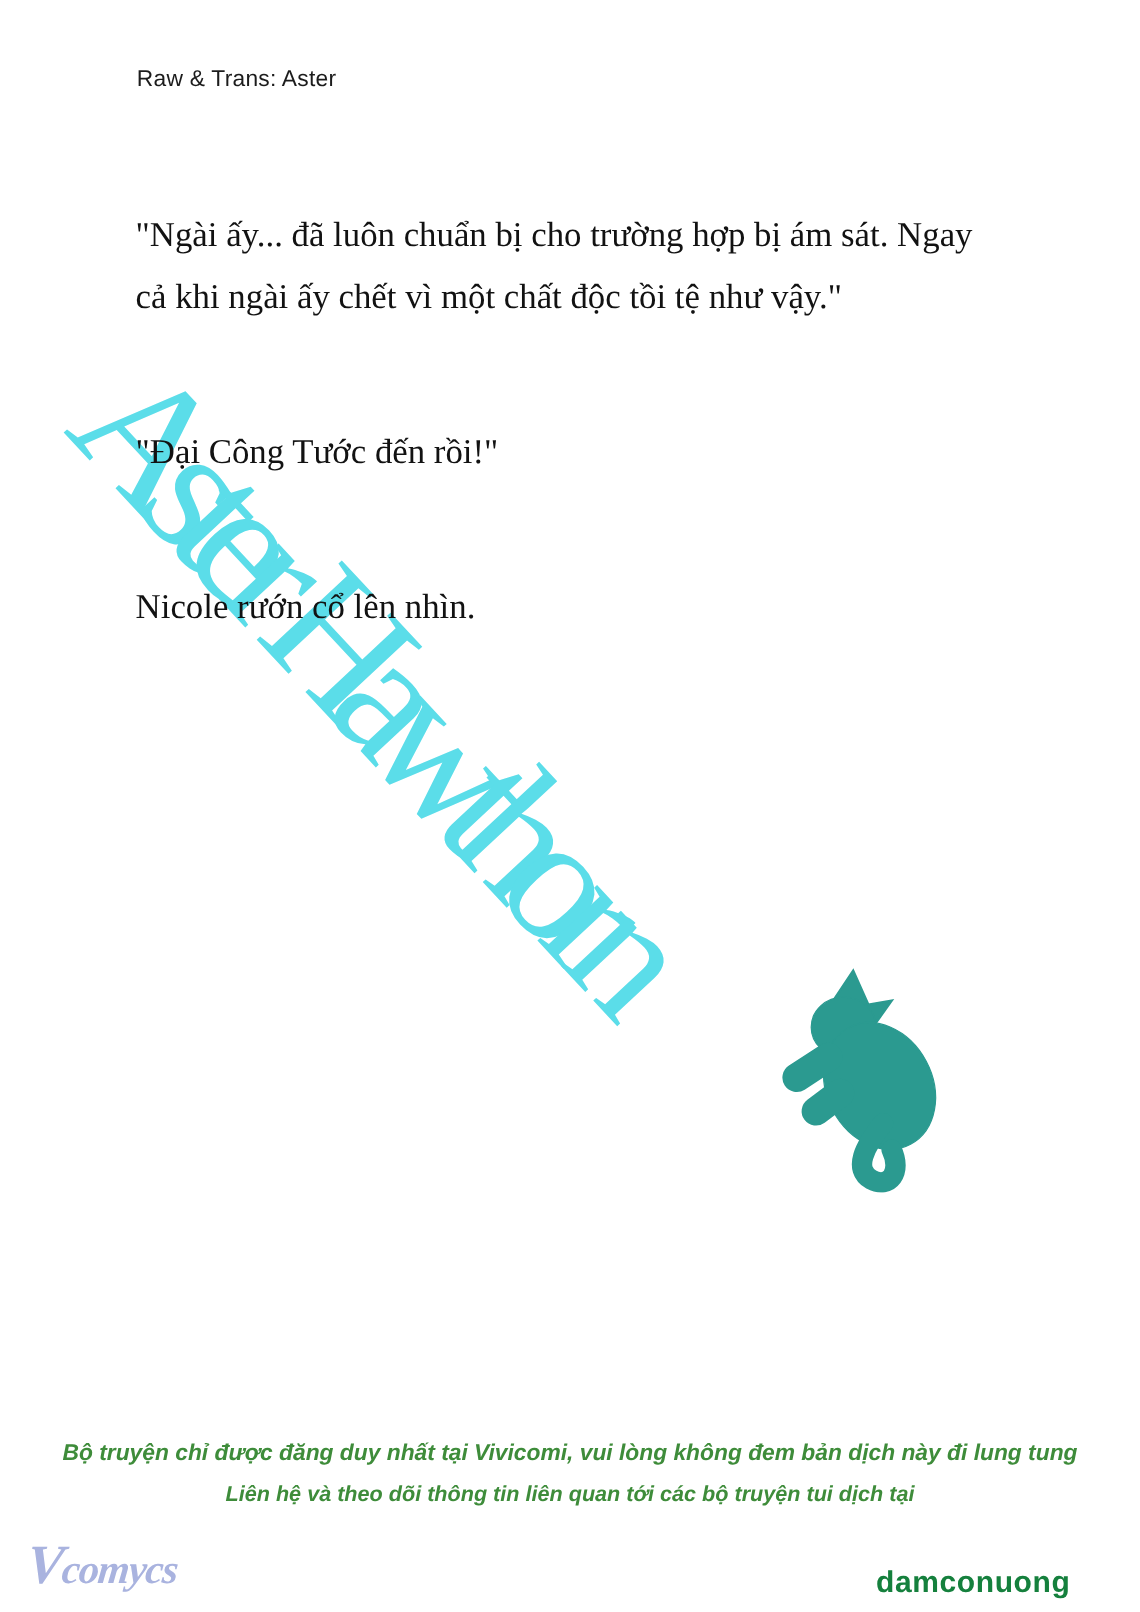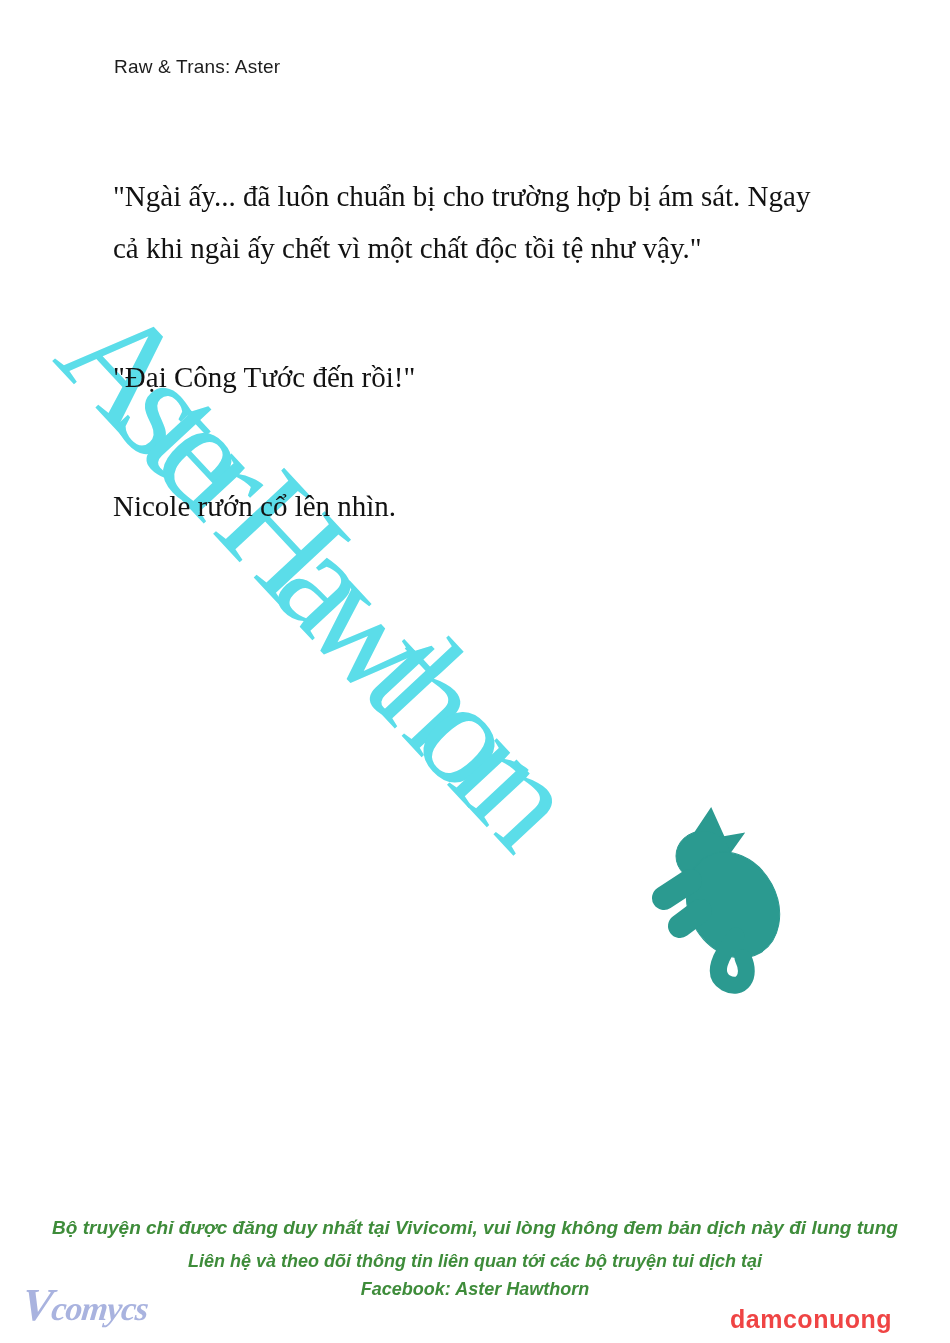--- a/index.html
+++ b/index.html
@@ -68,21 +68,21 @@
     left: 0;
     top: 1201px;
     width: 950px;
     text-align: center;
     z-index: 2;
     font-family: "Liberation Sans", sans-serif;
     font-style: italic;
     font-weight: bold;
     color: #3e8c3a;
   }
-  .footer .f-line1 { font-size: 19px; margin-bottom: 10px; margin-top: 16px; }
+  .footer .f-line1 { font-size: 19px; margin-bottom: 10px; }
   .footer .f-line2 { font-size: 18px; margin-bottom: 7px; margin-top: 12px; }
   .footer .f-line3 { font-size: 18px; }
 
   
   .logo-left {
     position: absolute;
     left: 22px;
     top: 1290px;
     z-index: 2;
     font-family: "Liberation Serif", serif;
@@ -99,21 +99,21 @@
   
   .logo-right {
     position: absolute;
     right: 14px;
     top: 1305px;
     z-index: 2;
     font-family: "Liberation Sans", sans-serif;
     font-weight: bold;
     font-size: 25px;
     letter-spacing: 0.5px;
-    color: #ef4444;
+    color: #15803d;
     text-shadow: 0 0 2px #ffffff, 0 0 4px #ffffff;
     white-space: nowrap;
   }
 </style>
 </head>
 <body>
 
 <div class="page">
 
   <div class="header-credit">Raw &amp; Trans: Aster</div>
@@ -134,20 +134,19 @@
 
   <div class="body-text">
     <p>"Ngài ấy... đã luôn chuẩn bị cho trường hợp bị ám sát. Ngay cả khi ngài ấy chết vì một chất độc tồi tệ như vậy."</p>
     <p>"Đại Công Tước đến rồi!"</p>
     <p>Nicole rướn cổ lên nhìn.</p>
   </div>
 
   <div class="footer">
     <div class="f-line1">Bộ truyện chỉ được đăng duy nhất tại Vivicomi, vui lòng không đem bản dịch này đi lung tung</div>
     <div class="f-line2">Liên hệ và theo dõi thông tin liên quan tới các bộ truyện tui dịch tại</div>
-    <div class="f-line3">Facebook: Aster Hawthorn</div>
   </div>
 
   <div class="logo-left"><span class="v-cap">V</span><span>comycs</span></div>
 
   <div class="logo-right">damconuong</div>
 
 </div>
 
 </body></html>

